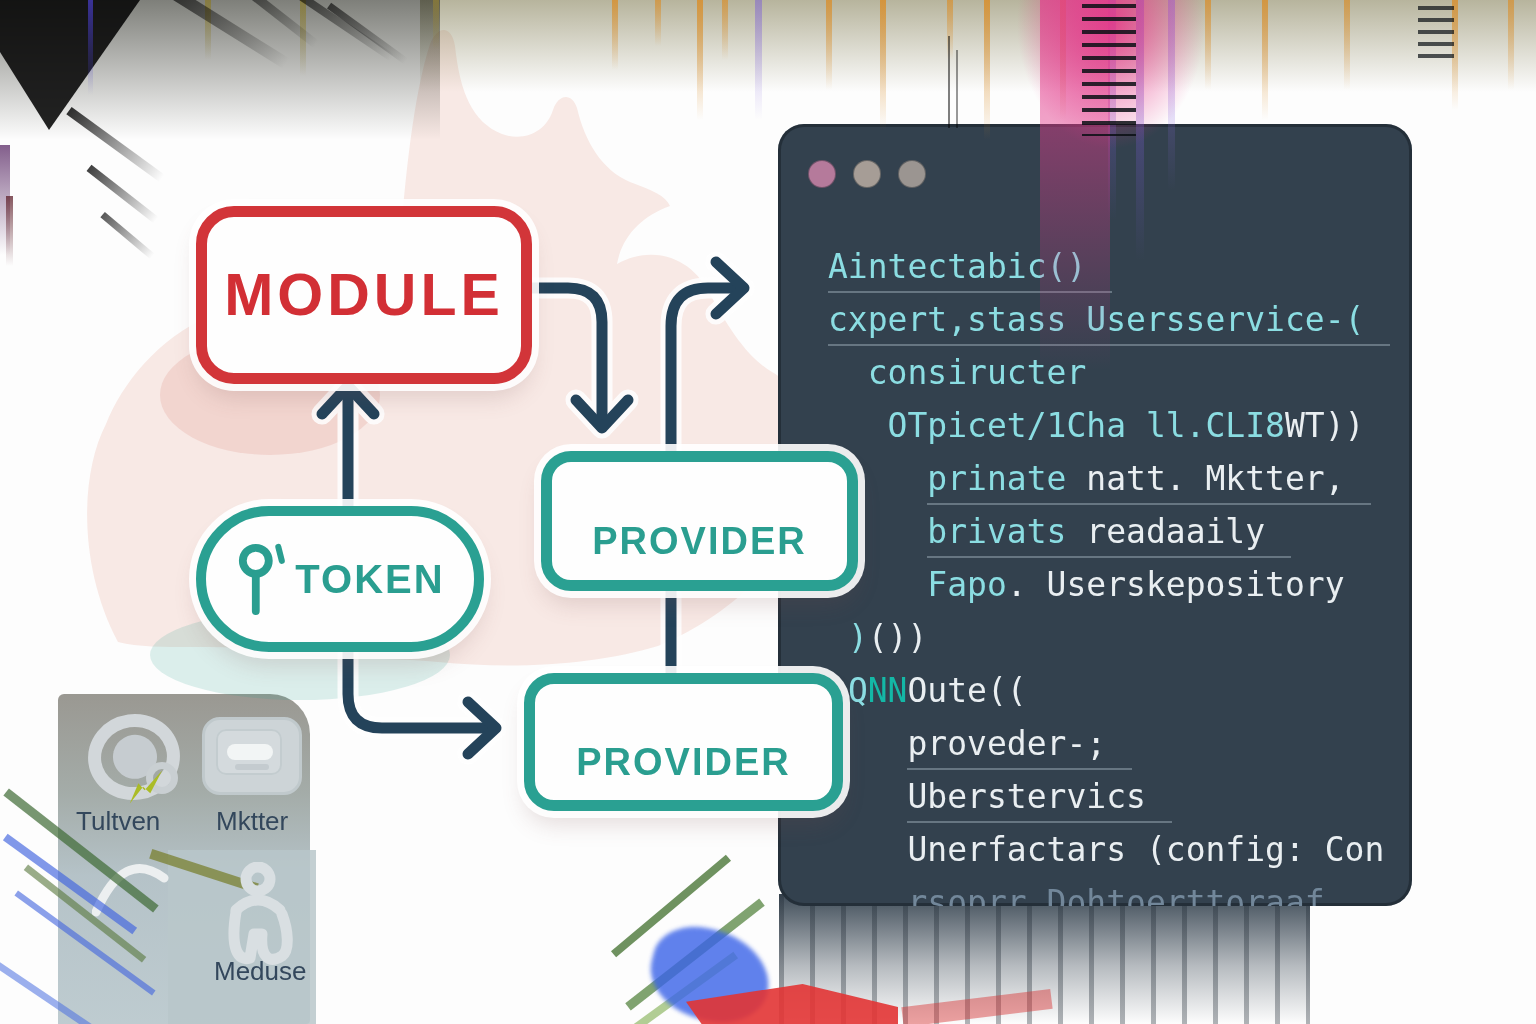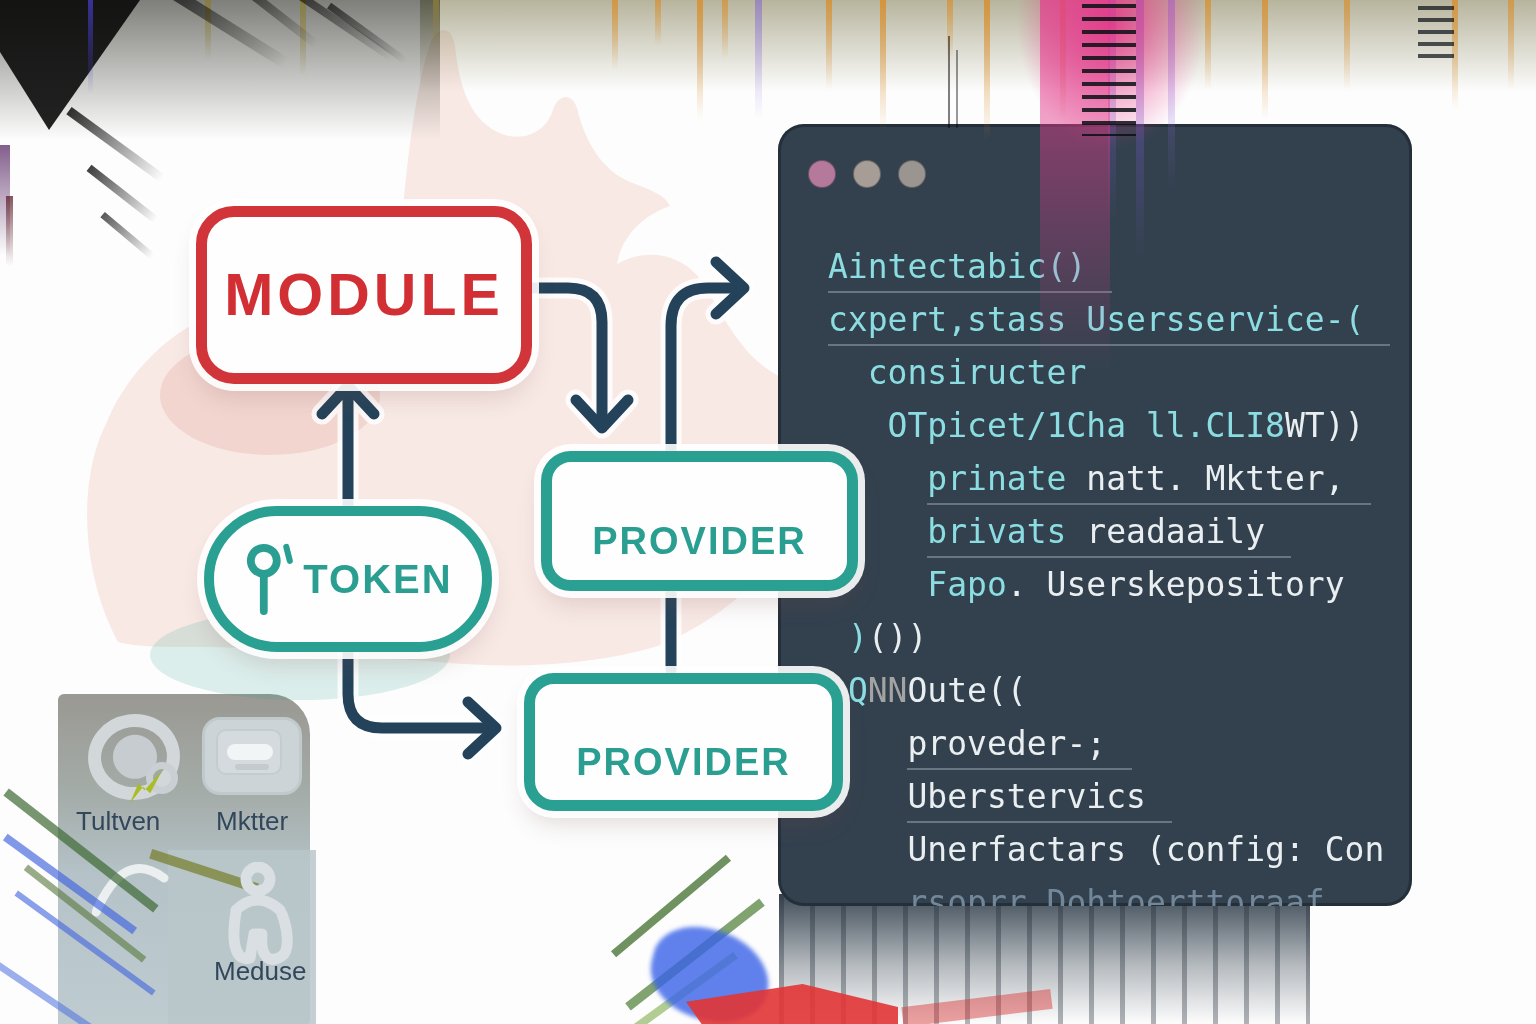--- a/index.html
+++ b/index.html
@@ -10,42 +10,42 @@
   .st{position:absolute;pointer-events:none;}
   
   #flame{position:absolute;left:0;top:0;z-index:1;}
   
   #arrows{position:absolute;left:0;top:0;z-index:3;}
   
   .node{position:absolute;z-index:4;background:#fefefe;display:flex;align-items:center;justify-content:center;
         box-shadow:0 0 0 7px rgba(255,255,255,.9),0 14px 22px rgba(120,80,80,.18);}
   .node-module{left:196px;top:206px;width:314px;height:156px;border:11px solid #d23539;border-radius:38px;}
   .node-module .lbl{color:#d22f35;font-size:59px;font-weight:bold;letter-spacing:4px;}
-  .node-token{left:204px;top:506px;width:268px;height:126px;border:10px solid #2aa092;border-radius:80px;gap:8px;}
+  .node-token{left:196px;top:506px;width:268px;height:126px;border:10px solid #2aa092;border-radius:80px;gap:8px;}
   .node-token .lbl{color:#2a9e90;font-size:40px;font-weight:bold;letter-spacing:2px;}
   .node-provider1{left:541px;top:451px;width:295px;height:118px;border:11px solid #2aa092;border-radius:30px;}
   .node-provider2{left:524px;top:673px;width:297px;height:116px;border:11px solid #2aa092;border-radius:30px;}
   .node-provider1 .lbl,.node-provider2 .lbl{color:#2a9e90;font-size:38px;font-weight:bold;letter-spacing:2px;margin-top:40px;}
   
   #window{position:absolute;left:778px;top:124px;width:634px;height:782px;background:#33414e;
           border-radius:26px;z-index:2;box-shadow:inset 0 0 0 3px rgba(18,26,34,.45);overflow:hidden;}
   #winshadow{position:absolute;left:779px;top:894px;width:531px;height:130px;z-index:1;
      background:linear-gradient(180deg,rgba(48,62,75,.92),rgba(48,62,75,.35) 55%,rgba(48,62,75,0));}
   #winshadow .cols{position:absolute;inset:0;
      background:repeating-linear-gradient(90deg,rgba(30,40,50,.35) 0 5px,transparent 5px 31px);}
   .dots{position:absolute;left:30px;top:36px;display:flex;gap:17px;}
   .dot{width:26px;height:26px;border-radius:50%;border:1px solid rgba(15,24,33,.4);}
   #code{position:absolute;left:50px;top:116px;width:560px;font-family:"DejaVu Sans Mono",monospace;
         font-size:33px;line-height:53px;white-space:pre;}
   .code-line{height:53px;}
   .code-line .inner{white-space:pre;}
   .code-line.ul .inner{border-bottom:2px solid rgba(190,205,215,.38);padding-bottom:5px;padding-right:26px;}
   .seg-cyan{color:#8bdde2;}
   .seg-white{color:#e9eef1;}
-  .seg-gray{color:#a3a3a3;}
+  .seg-gray{color:#14b8a6;}
   .seg-dim{color:#72879a;}
   
   #grayzone{position:absolute;left:58px;top:694px;width:252px;height:330px;z-index:0;opacity:.9;
      background:linear-gradient(180deg,#8f8d86 0%,#9aa39f 30%,#adbcc2 55%,#b7c6cb 100%);
      border-radius:6px 40px 4px 0;}
   #grayzone2{position:absolute;left:168px;top:850px;width:148px;height:174px;background:#b9c7ca;opacity:.85;z-index:0;}
   .icon-label{position:absolute;z-index:2;color:#33475c;font-size:26px;}
   .ring-outer{position:absolute;left:88px;top:714px;width:66px;height:60px;border:13px solid #d2d7da;
      border-radius:50%;z-index:2;transform:rotate(-8deg);}
   .ring-inner{position:absolute;left:24px;top:20px;width:44px;height:44px;margin-left:-12px;margin-top:-12px;

